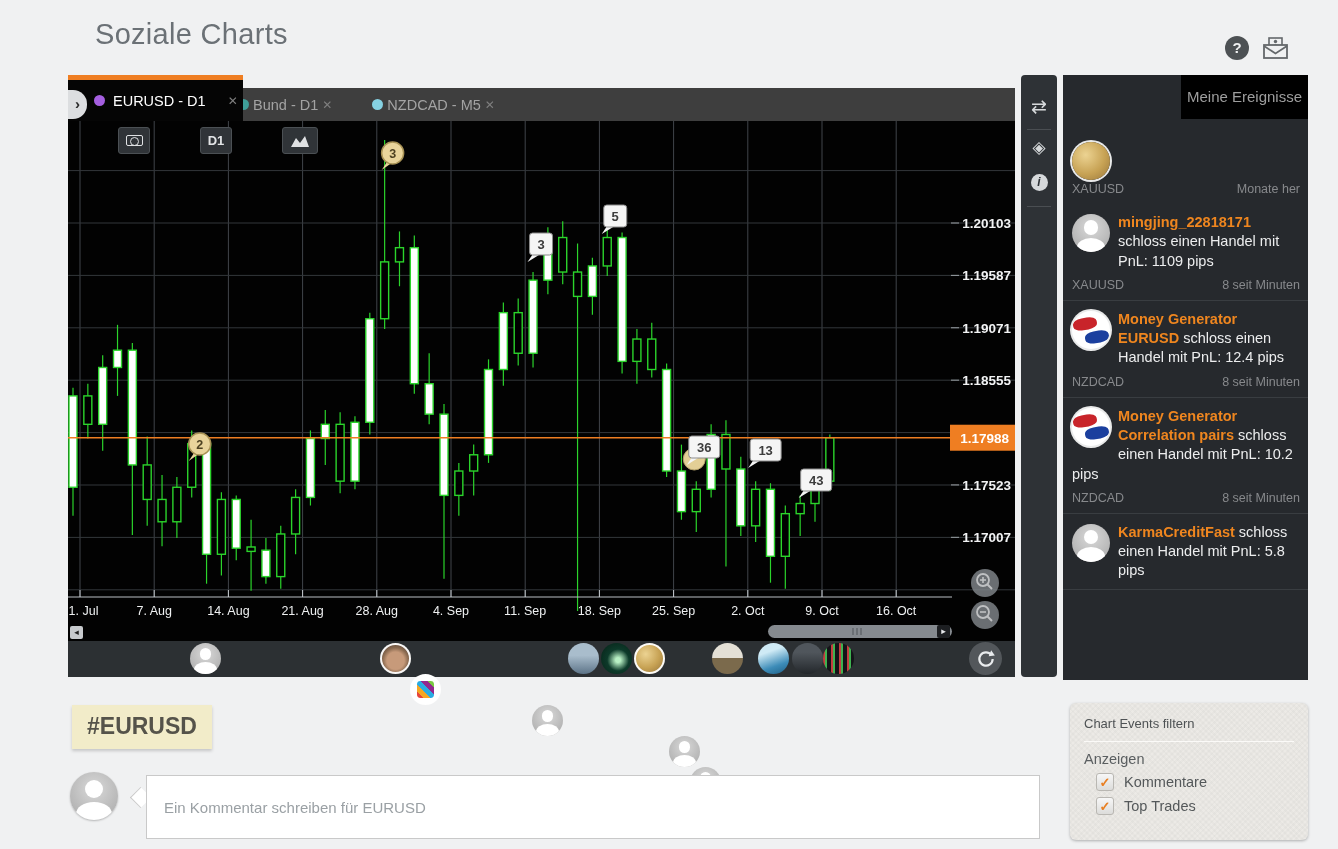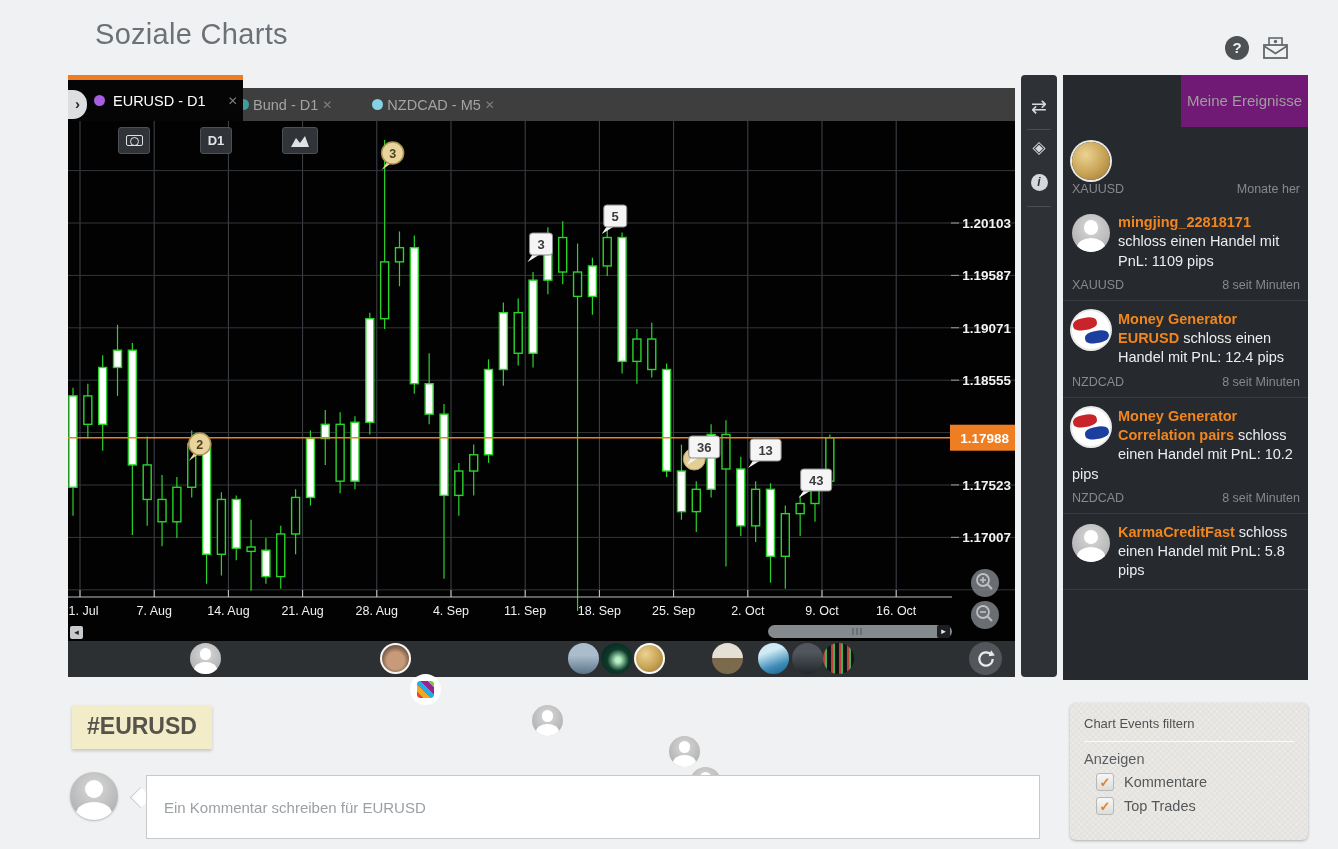--- a/index.html
+++ b/index.html
@@ -63,21 +63,21 @@
 
   
   .vtoolbar { position:absolute; left:1021px; top:75px; width:36px; height:602px; background:#2e3236; border-radius:4px; }
   .vt-ico { position:absolute; left:0; width:36px; text-align:center; color:#d6d9db; cursor:pointer; }
   .vt-sep { position:absolute; left:6px; width:24px; height:1px; background:#4a4e52; }
   .info-badge { display:inline-block; width:17px; height:17px; border-radius:50%; background:#d6d9db; color:#2e3236; font-size:12px; font-weight:bold; line-height:17px; font-style:italic; }
 
   
   .sidebar { position:absolute; left:1063px; top:75px; width:245px; height:605px; background:#26292d; }
   .ev-tab-events { position:absolute; left:0; top:0; width:118px; height:57px; background:#202327; border-top:5px solid #ef7e22; color:#fff; font-size:15px; display:flex; align-items:center; justify-content:center; cursor:pointer; }
-  .ev-tab-mine { position:absolute; left:118px; top:0; width:127px; height:52px; background:#701a75; color:#9e9e9e; font-size:15px; text-align:center; display:flex; align-items:center; justify-content:center; cursor:pointer; line-height:1.25; }
+  .ev-tab-mine { position:absolute; left:118px; top:0; width:127px; height:44px; background:#000000; color:#9e9e9e; font-size:15px; text-align:center; display:flex; align-items:center; justify-content:center; cursor:pointer; line-height:1.25; }
   .ev-list { position:absolute; left:0; top:57px; width:245px; height:548px; overflow:hidden; }
   .ev { padding:9px 8px 8px 9px; border-bottom:1px solid #393d41; }
   .ev-av { float:left; width:38px; height:38px; border-radius:50%; margin:1px 8px 2px 0; }
   .ev-av[data-avatar="gold"], .ev-av[data-avatar="buysell"] { box-shadow:0 0 0 2px rgba(255,255,255,.9); }
   .ev-text { color:#ecedee; font-size:14.5px; line-height:1.33; }
   .ev-name { color:#ef861f; font-weight:bold; cursor:pointer; }
   .ev-foot { clear:both; display:flex; justify-content:space-between; margin-top:7px; color:#87898c; font-size:12.5px; }
 
   
   .hashtag { position:absolute; left:72px; top:705px; background:#f2ecc9; color:#55534a; font-size:23px; font-weight:bold; padding:8px 15px 9px; box-shadow:0 2px 3px rgba(0,0,0,.18); cursor:pointer; }

